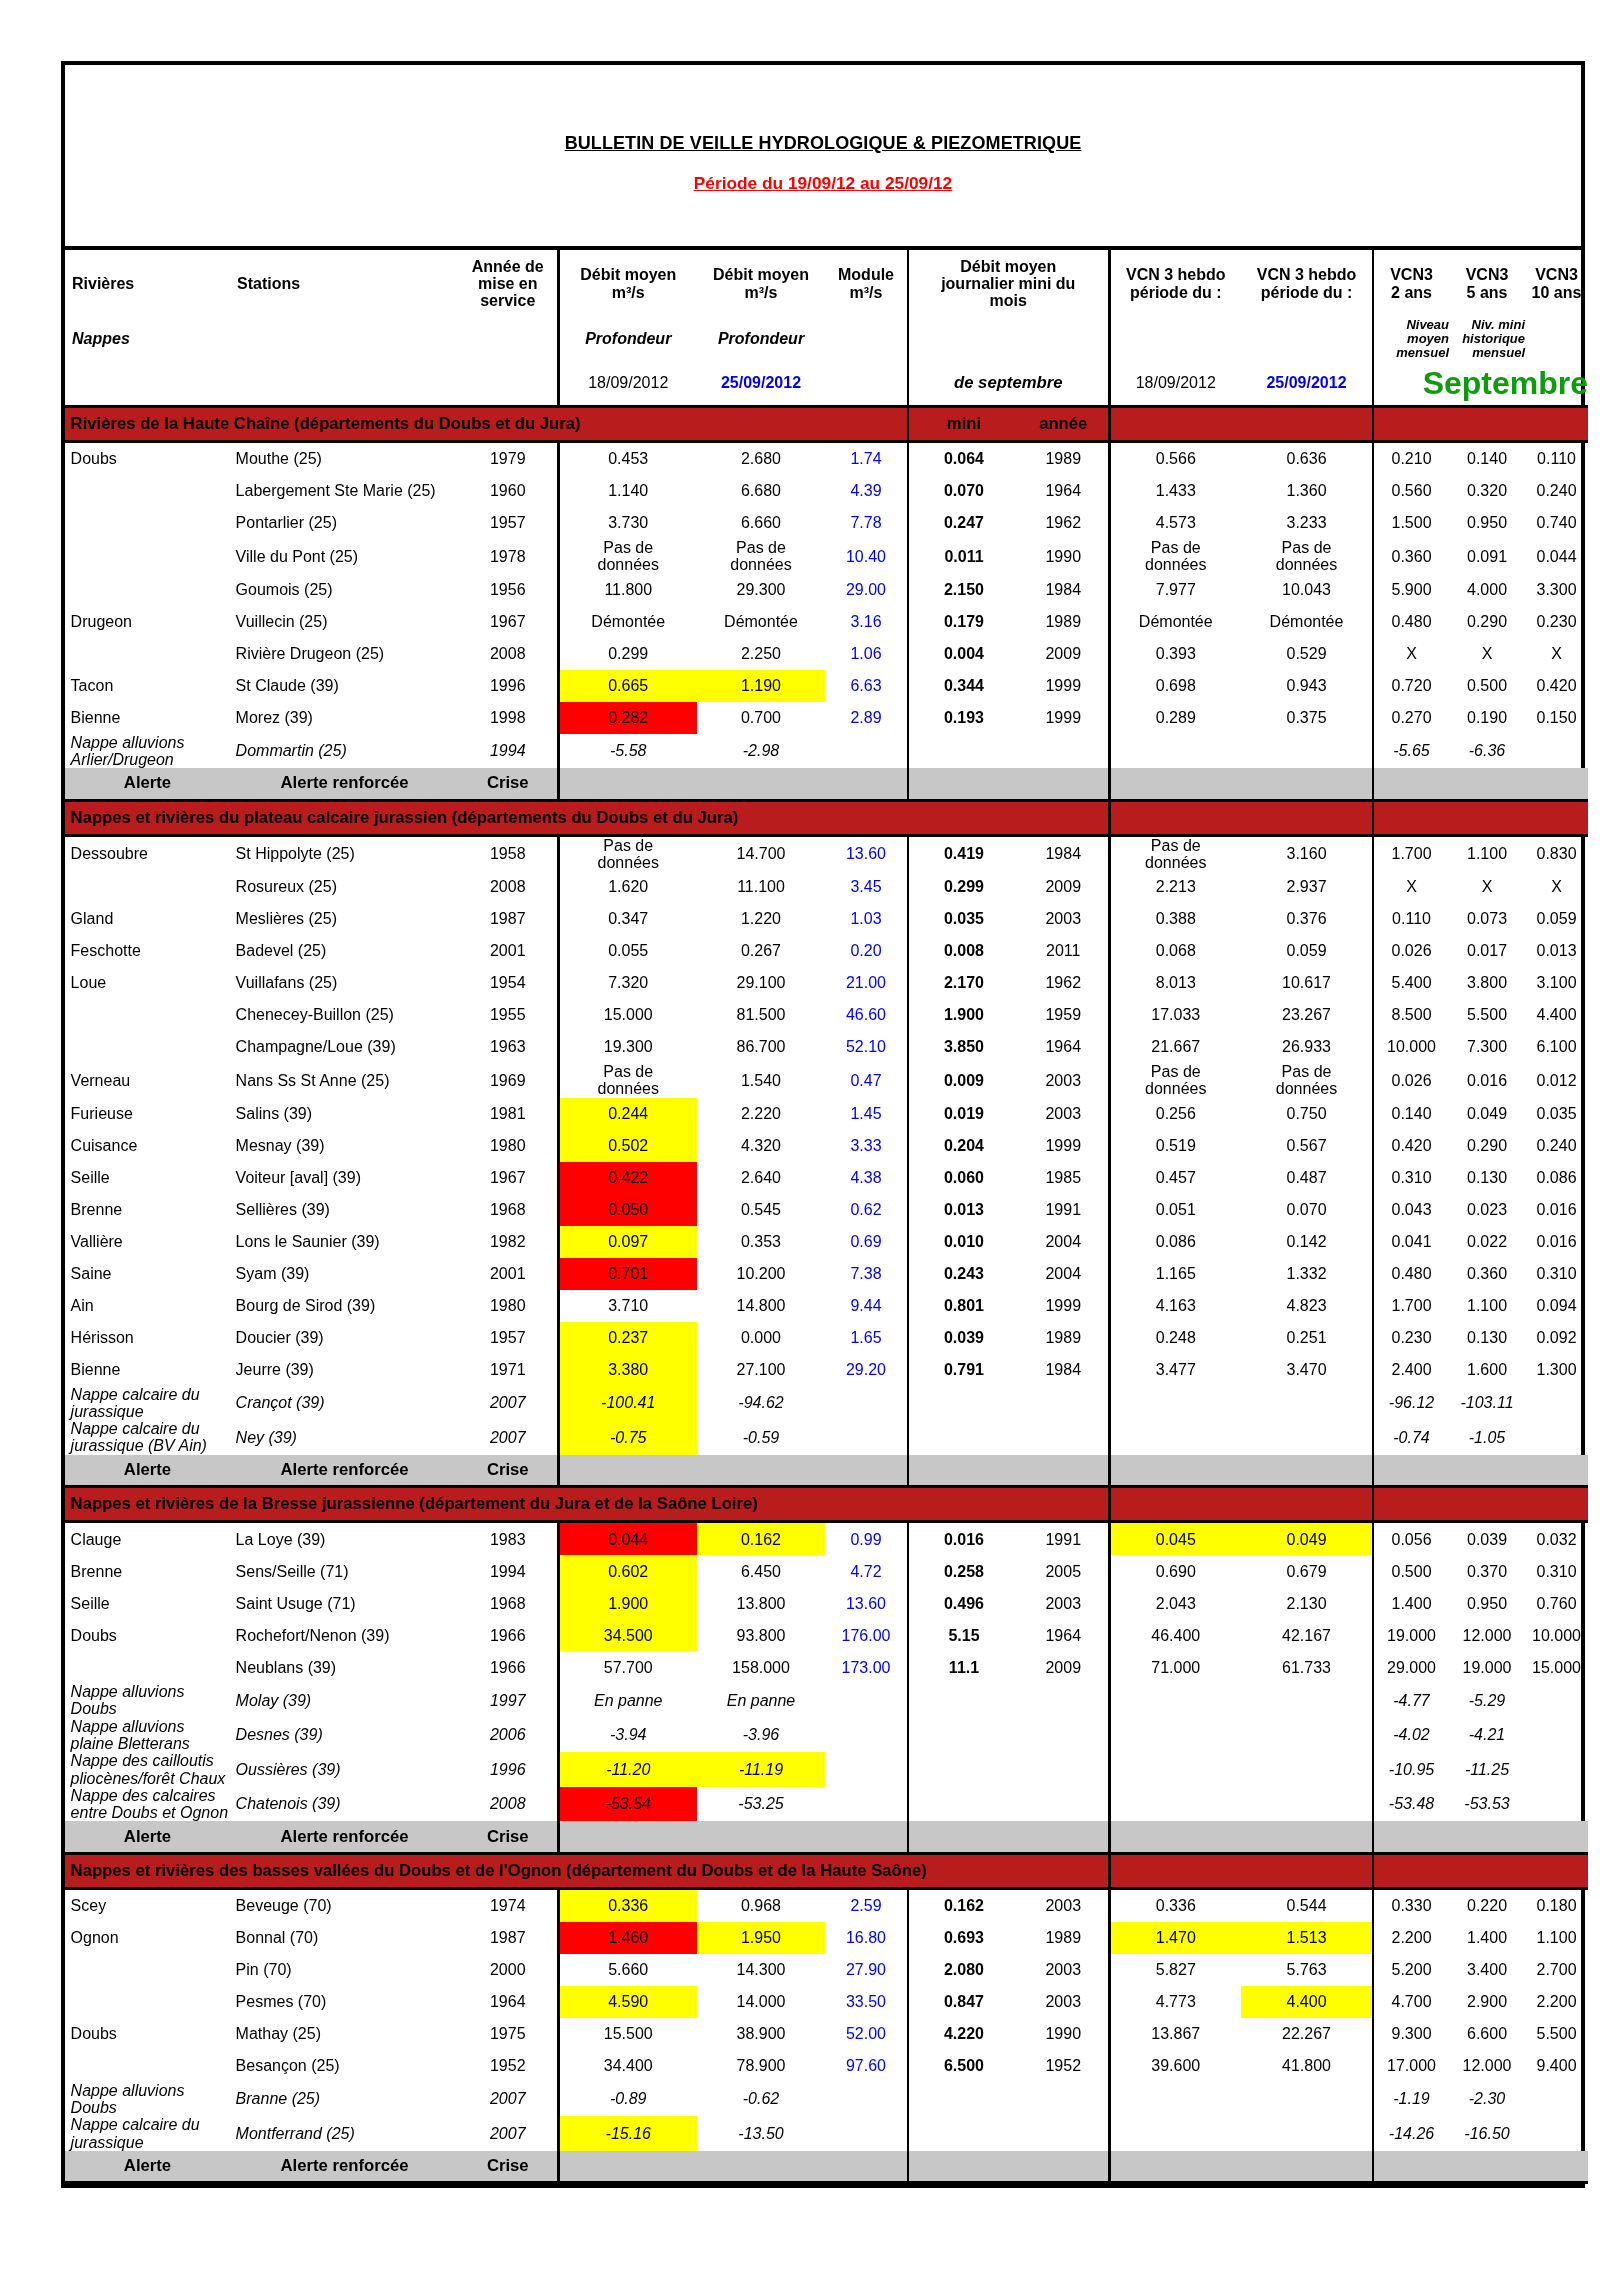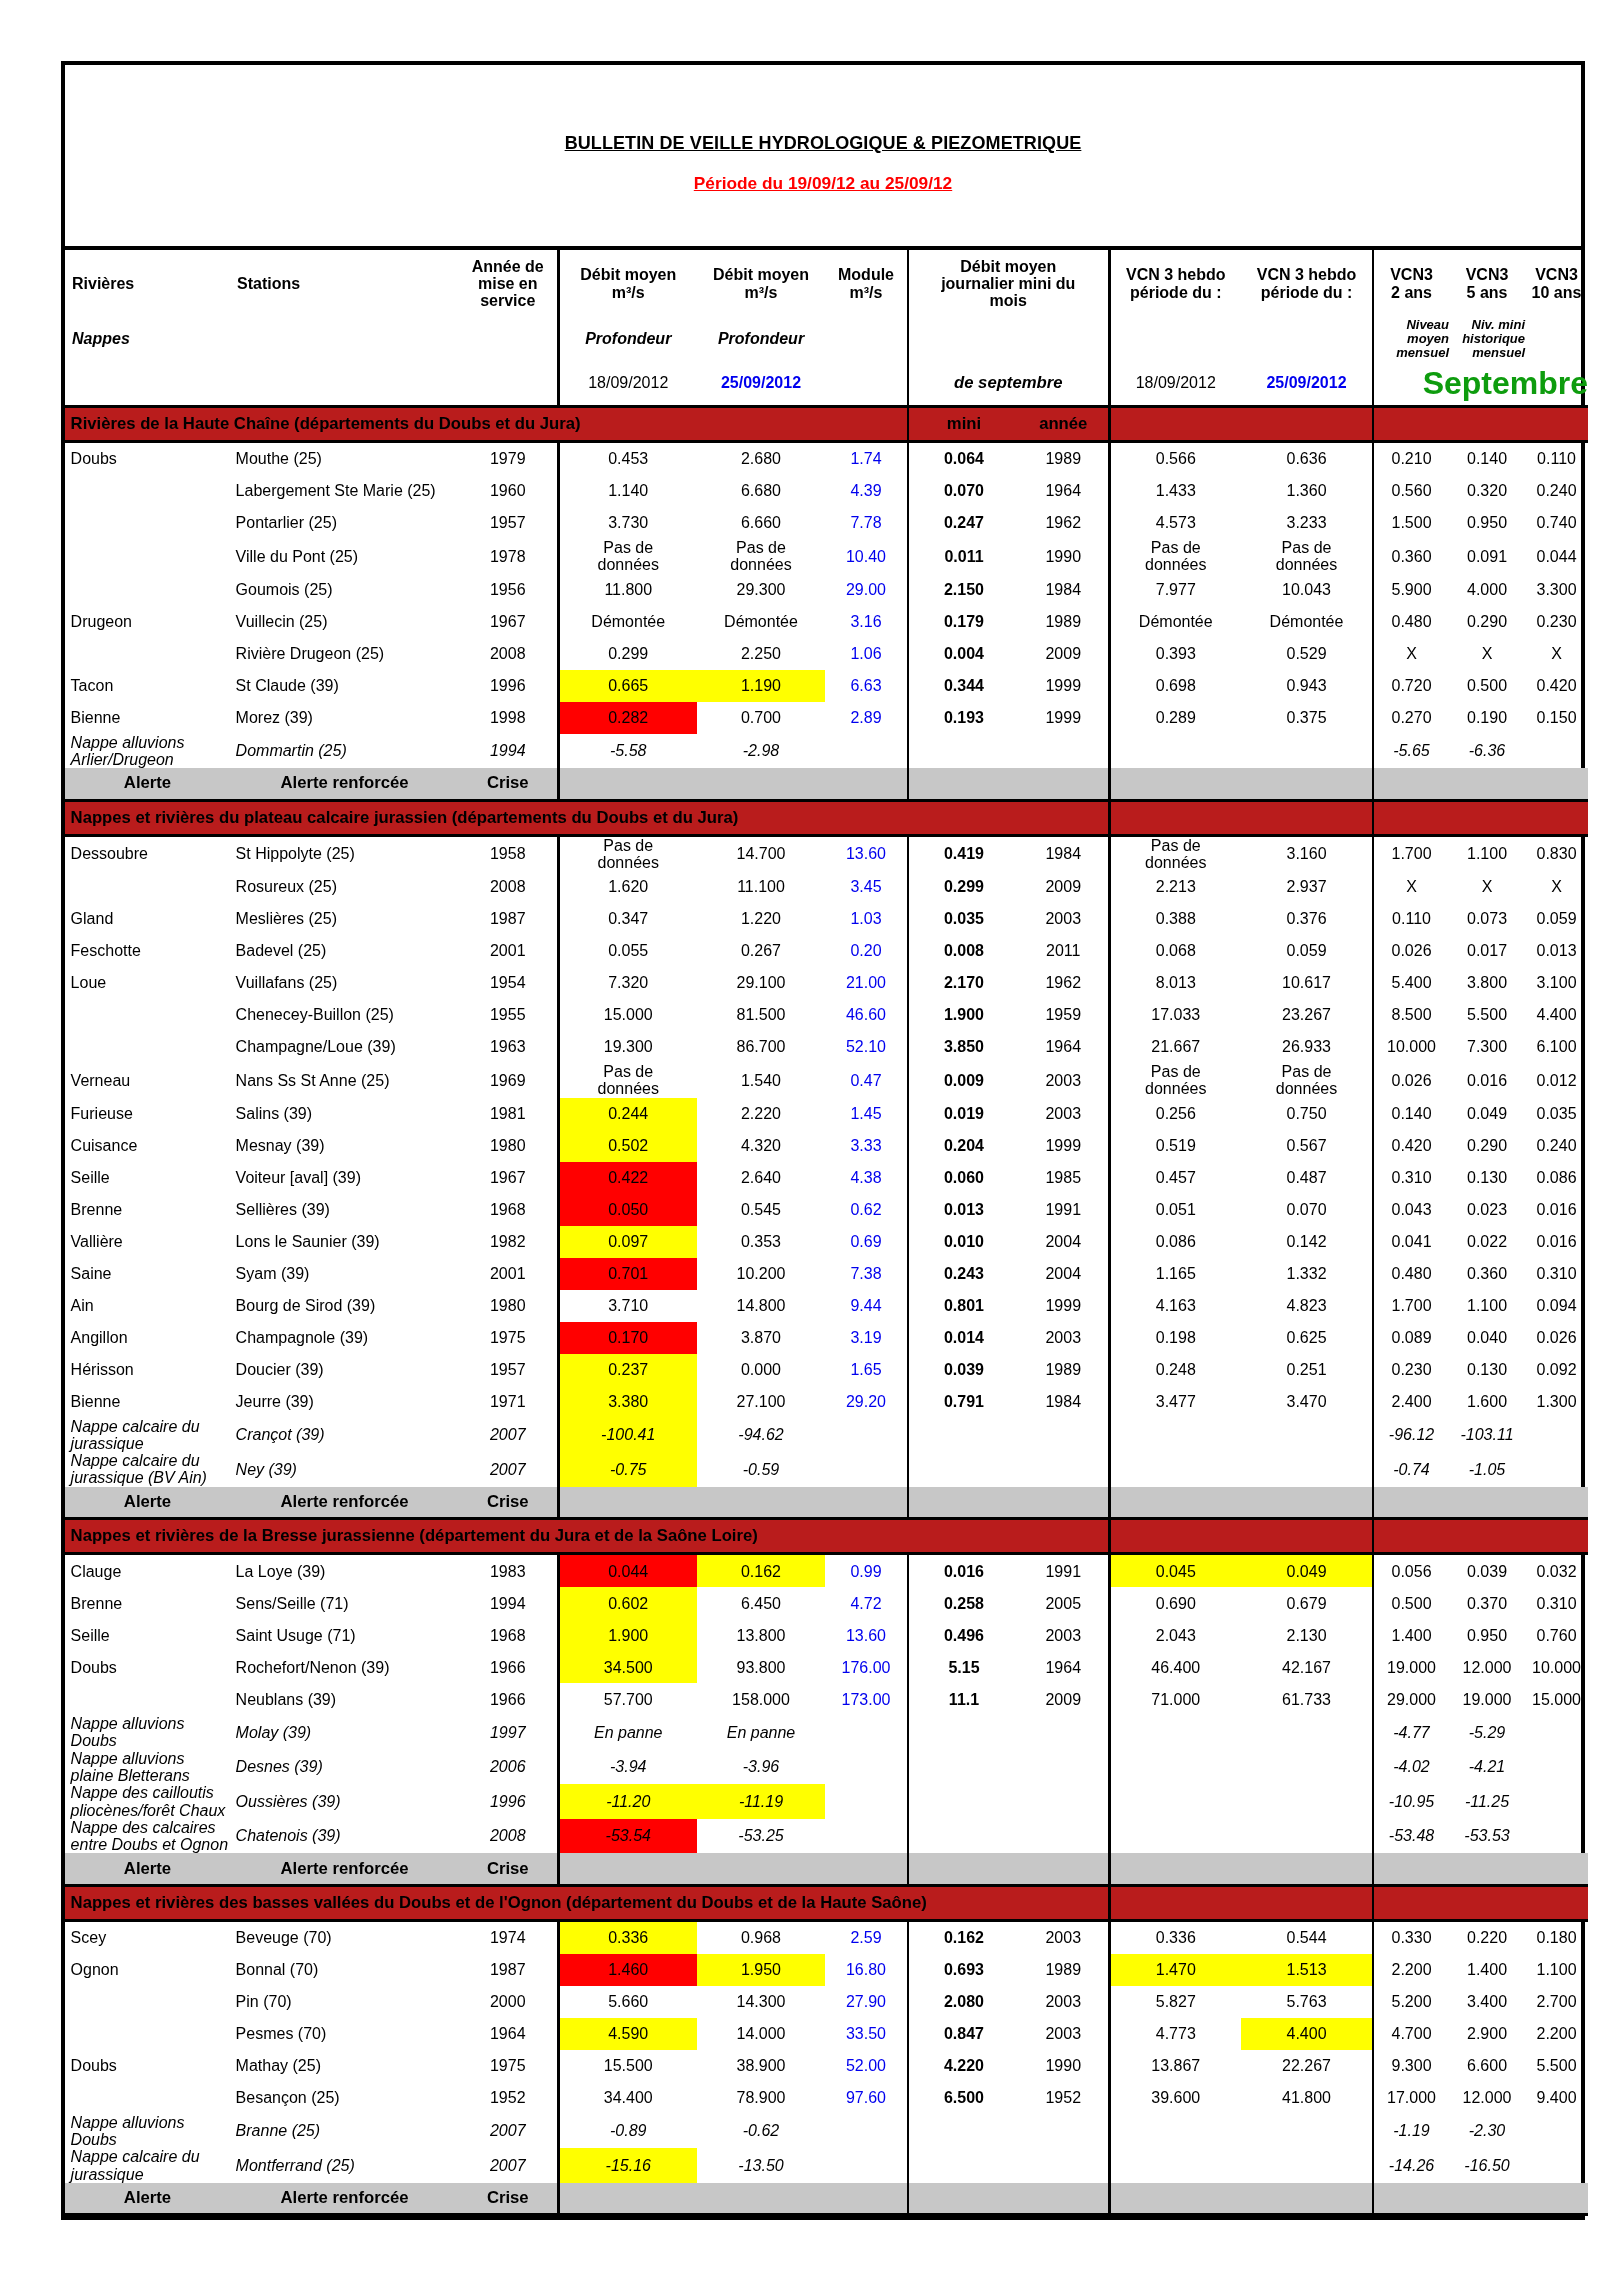--- a/index.html
+++ b/index.html
@@ -546,35 +546,20 @@
           <td class="c-mod">9.44</td>
           <td class="c-mini bl3">0.801</td>
           <td class="c-ma">1999</td>
           <td class="c-num bl5">4.163</td>
           <td class="c-num">4.823</td>
           <td class="bl3">1.700</td>
           <td>1.100</td>
           <td>0.094</td>
         </tr>
         <tr class="data">
-          <td class="c-r">Angillon</td>
-          <td class="c-s">Champagnole (39)</td>
-          <td class="c-y">1975</td>
-          <td class="c-num bl5 hl-r">0.170</td>
-          <td class="c-num">3.870</td>
-          <td class="c-mod">3.19</td>
-          <td class="c-mini bl3">0.014</td>
-          <td class="c-ma">2003</td>
-          <td class="c-num bl5">0.198</td>
-          <td class="c-num">0.625</td>
-          <td class="bl3">0.089</td>
-          <td>0.040</td>
-          <td>0.026</td>
-        </tr>
-        <tr class="data">
           <td class="c-r">Hérisson</td>
           <td class="c-s">Doucier (39)</td>
           <td class="c-y">1957</td>
           <td class="c-num bl5 hl-y">0.237</td>
           <td class="c-num">0.000</td>
           <td class="c-mod">1.65</td>
           <td class="c-mini bl3">0.039</td>
           <td class="c-ma">1989</td>
           <td class="c-num bl5">0.248</td>
           <td class="c-num">0.251</td>

